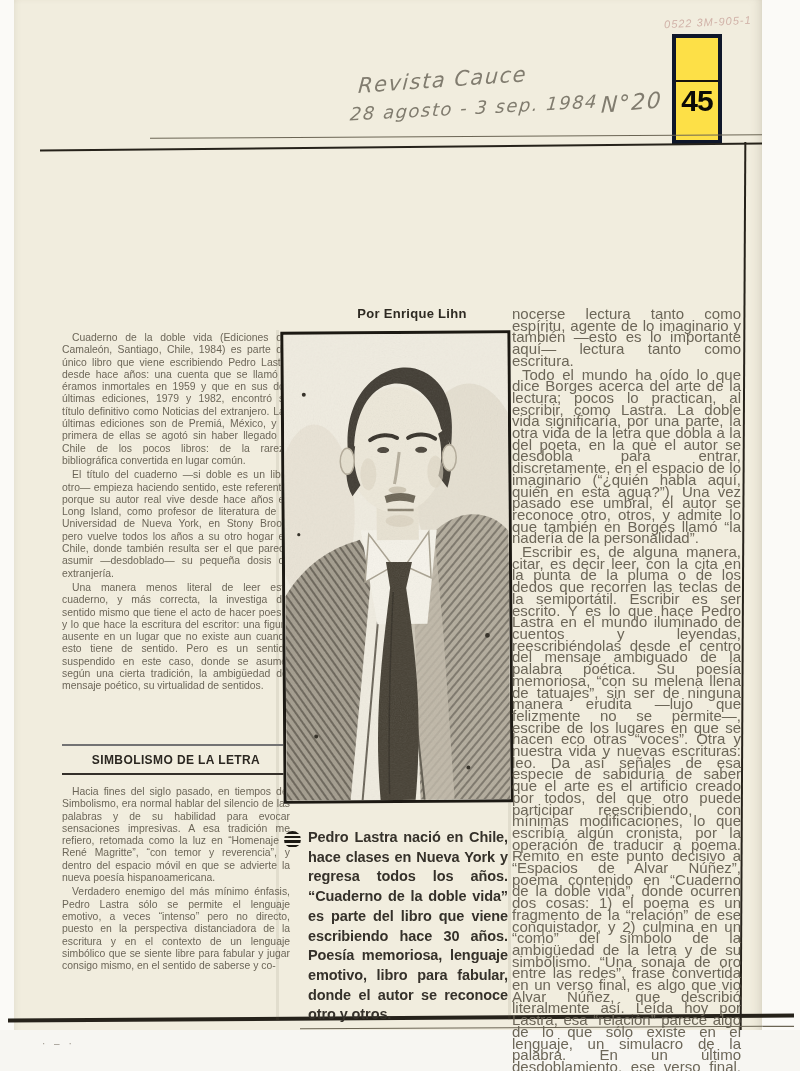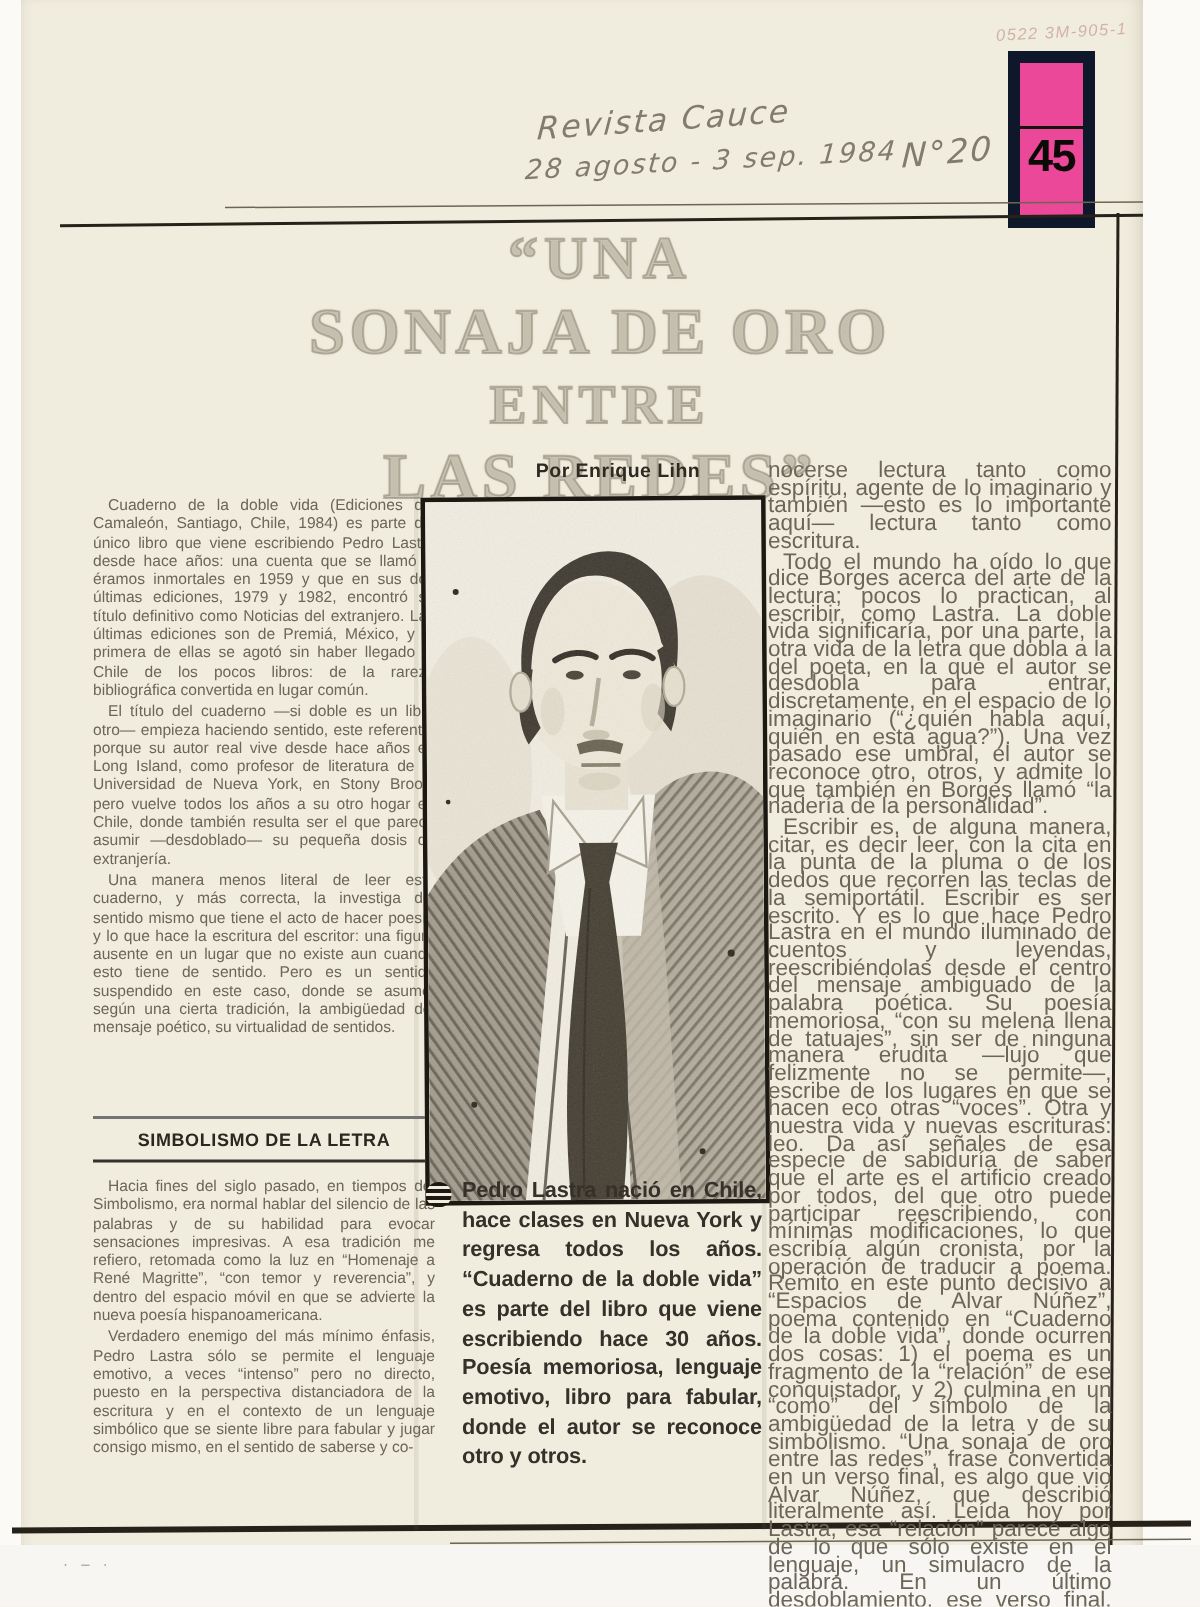--- a/index.html
+++ b/index.html
@@ -10,21 +10,21 @@
   .page-bottom-strip{position:absolute;left:0;top:1030px;width:800px;height:41px;background:#f7f6f2;}
   
   .rule{position:absolute;background:#26221a;}
   .rule.soft{background:#6b6554;}
   
   .hand{position:absolute;font-style:italic;color:#6e695c;letter-spacing:1.5px;opacity:.85;
         font-family:"DejaVu Sans",sans-serif;white-space:nowrap;}
   .pink-code{position:absolute;left:664px;top:16px;font-size:11px;color:#c9a49b;font-style:italic;
         transform:rotate(-3deg);letter-spacing:1px;opacity:.8;}
   
-  .pagenum-box{position:absolute;left:672px;top:34px;width:42px;height:102px;border:8px solid #0f172a;background:#ec4899;}
+  .pagenum-box{position:absolute;left:672px;top:34px;width:42px;height:102px;border:4px solid #0f172a;background:#fde047;}
   .pagenum-rule{position:absolute;left:0;top:42px;width:100%;height:0;border-top:2px solid #16130d;}
   .pagenum{position:absolute;left:0;top:46px;width:100%;text-align:center;font-size:30px;font-weight:900;
         color:#0c0a07;font-family:"Liberation Sans",sans-serif;letter-spacing:-1px;}
   
   .headline{position:absolute;left:60px;top:152px;width:680px;text-align:center;
         font-family:"Liberation Serif",serif;font-weight:700;text-transform:uppercase;
         color:rgba(158,151,131,.30);-webkit-text-stroke:1.3px rgba(126,120,103,.48);
         text-shadow:0 0 2px rgba(150,144,126,.3);line-height:1.0;}
   .headline .l1{font-size:40px;letter-spacing:4px;}
   .headline .l2{font-size:43px;letter-spacing:3px;margin-top:8px;}
@@ -41,21 +41,21 @@
   #col1b{left:62px;top:786px;width:228px;font-size:10.4px;line-height:12.3px;}
   #col3{left:512px;top:308px;width:229px;font-size:15px;line-height:11.7px;}
   
   .section-header{position:absolute;left:62px;top:744px;width:228px;border-top:2px solid #737373;
         border-bottom:2px solid #35302a;padding:7px 0 6px 0;text-align:center;font-size:12px;
         font-weight:700;color:#2b2721;letter-spacing:.4px;}
   
   .photo-frame{position:absolute;left:282px;top:331px;width:224px;height:466px;border:3px solid #1c1913;
         background:#f1ede1;transform:rotate(-.4deg);overflow:hidden;}
   
-  .caption-wrap{position:absolute;left:284px;top:785px;width:224px;display:flex;}
+  .caption-wrap{position:absolute;left:284px;top:828px;width:224px;display:flex;}
   .caption-bullet{flex:0 0 17px;width:17px;height:17px;margin-top:3px;border-radius:50%;overflow:hidden;
         background:repeating-linear-gradient(180deg,#1c1913 0 2.6px,#f1edde 2.6px 4.6px);}
   .caption-text{margin-left:7px;font-size:14.5px;line-height:1.36;font-weight:700;color:#35312a;
         text-align:justify;letter-spacing:-.1px;filter:blur(.15px);}
   
   .crease{position:absolute;width:3px;background:rgba(115,105,85,.12);}
   .pencil-mark{position:absolute;color:#9a948a;font-size:10px;letter-spacing:3px;}
 </style>
 </head>
 <body>
@@ -77,26 +77,20 @@
 
   <div class="rule" style="left:40px;top:146px;width:722px;height:2px;transform:rotate(-.55deg);"></div>
   <div class="rule soft" style="left:150px;top:136px;width:612px;height:1px;transform:rotate(-.35deg);"></div>
   <div class="rule" style="left:742px;top:142px;width:2px;height:888px;transform:rotate(.3deg);"></div>
   <div class="rule" style="left:8px;top:1016px;width:786px;height:4px;transform:rotate(-.35deg);"></div>
   <div class="rule soft" style="left:300px;top:1027px;width:494px;height:1px;transform:rotate(-.3deg);"></div>
   <div class="crease" style="left:276px;top:330px;height:690px;"></div>
   <div class="crease" style="left:508px;top:330px;height:690px;"></div>
   <span class="pencil-mark" style="left:42px;top:1038px;">· – ·</span>
 
-  <div class="headline">
-    <div class="l1">“UNA</div>
-    <div class="l2">SONAJA DE ORO</div>
-    <div class="l3">ENTRE</div>
-    <div class="l4">LAS REDES”</div>
-  </div>
 
   <div class="byline">Por Enrique Lihn</div>
 
   <div class="col" id="col1">
     <p>Cuaderno de la doble vida (Ediciones del Camaleón, Santiago, Chile, 1984) es parte del único libro que viene escribiendo Pedro Lastra desde hace años: una cuenta que se llamó Y éramos inmortales en 1959 y que en sus dos últimas ediciones, 1979 y 1982, encontró su título definitivo como Noticias del extranjero. Las últimas ediciones son de Premiá, México, y la primera de ellas se agotó sin haber llegado al Chile de los pocos libros: de la rareza bibliográfica convertida en lugar común.</p>
     <p>El título del cuaderno —si doble es un libro otro— empieza haciendo sentido, este referente, porque su autor real vive desde hace años en Long Island, como profesor de literatura de la Universidad de Nueva York, en Stony Brook, pero vuelve todos los años a su otro hogar en Chile, donde también resulta ser el que parece asumir —desdoblado— su pequeña dosis de extranjería.</p>
     <p>Una manera menos literal de leer este cuaderno, y más correcta, la investiga del sentido mismo que tiene el acto de hacer poesía y lo que hace la escritura del escritor: una figura ausente en un lugar que no existe aun cuando esto tiene de sentido. Pero es un sentido suspendido en este caso, donde se asume, según una cierta tradición, la ambigüedad del mensaje poético, su virtualidad de sentidos.</p>
   </div>
 
   <div class="section-header">SIMBOLISMO DE LA LETRA</div>

